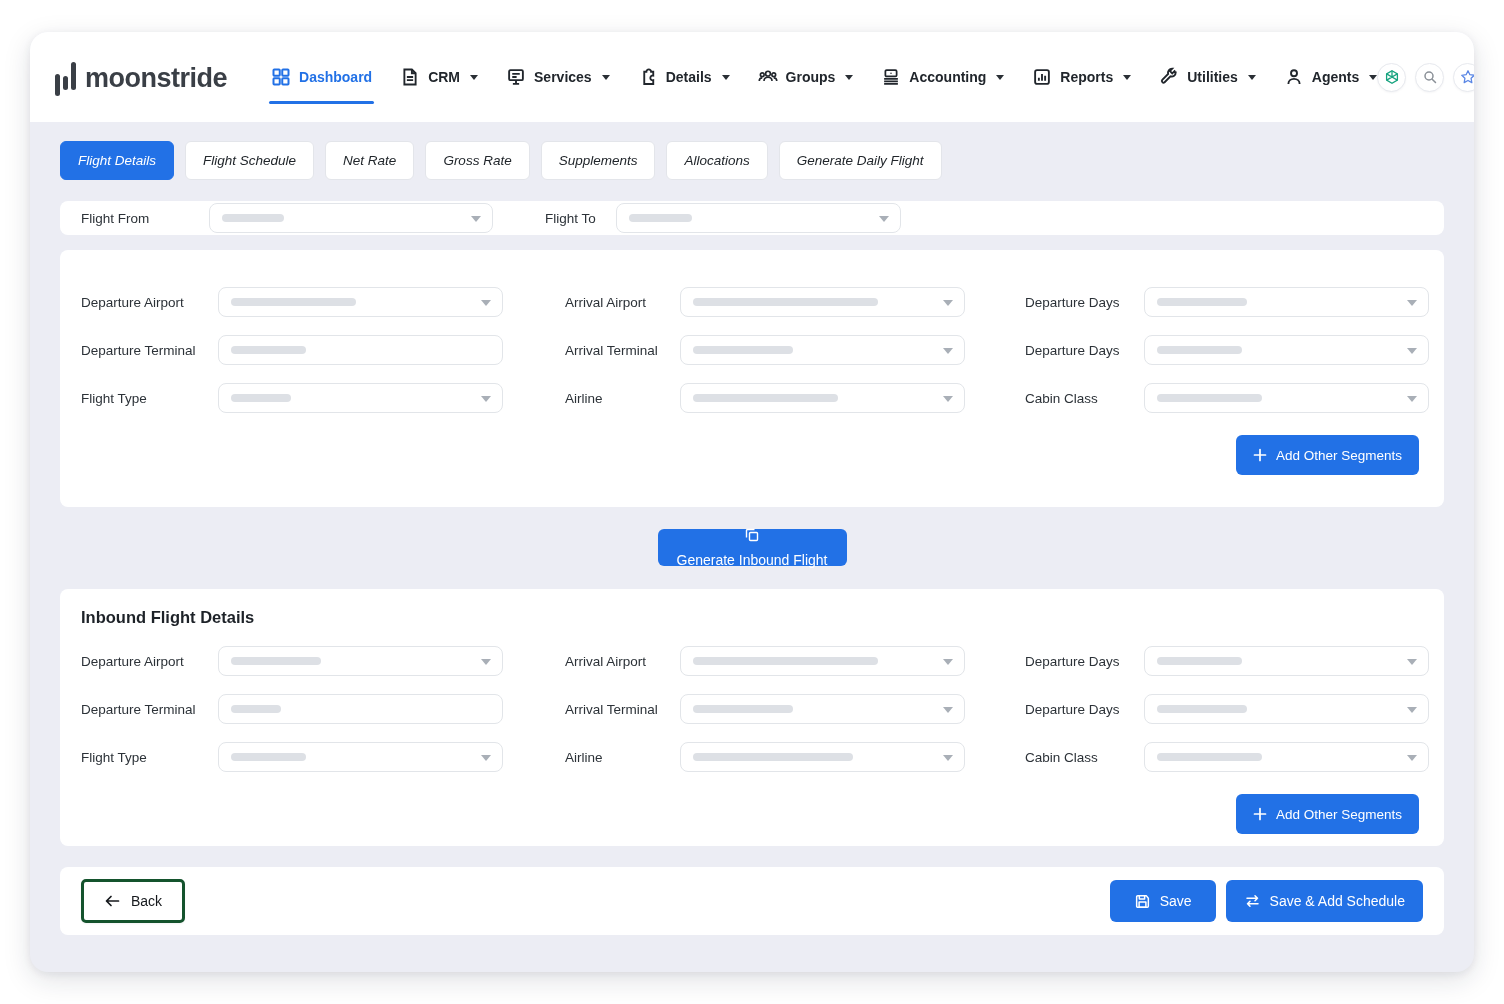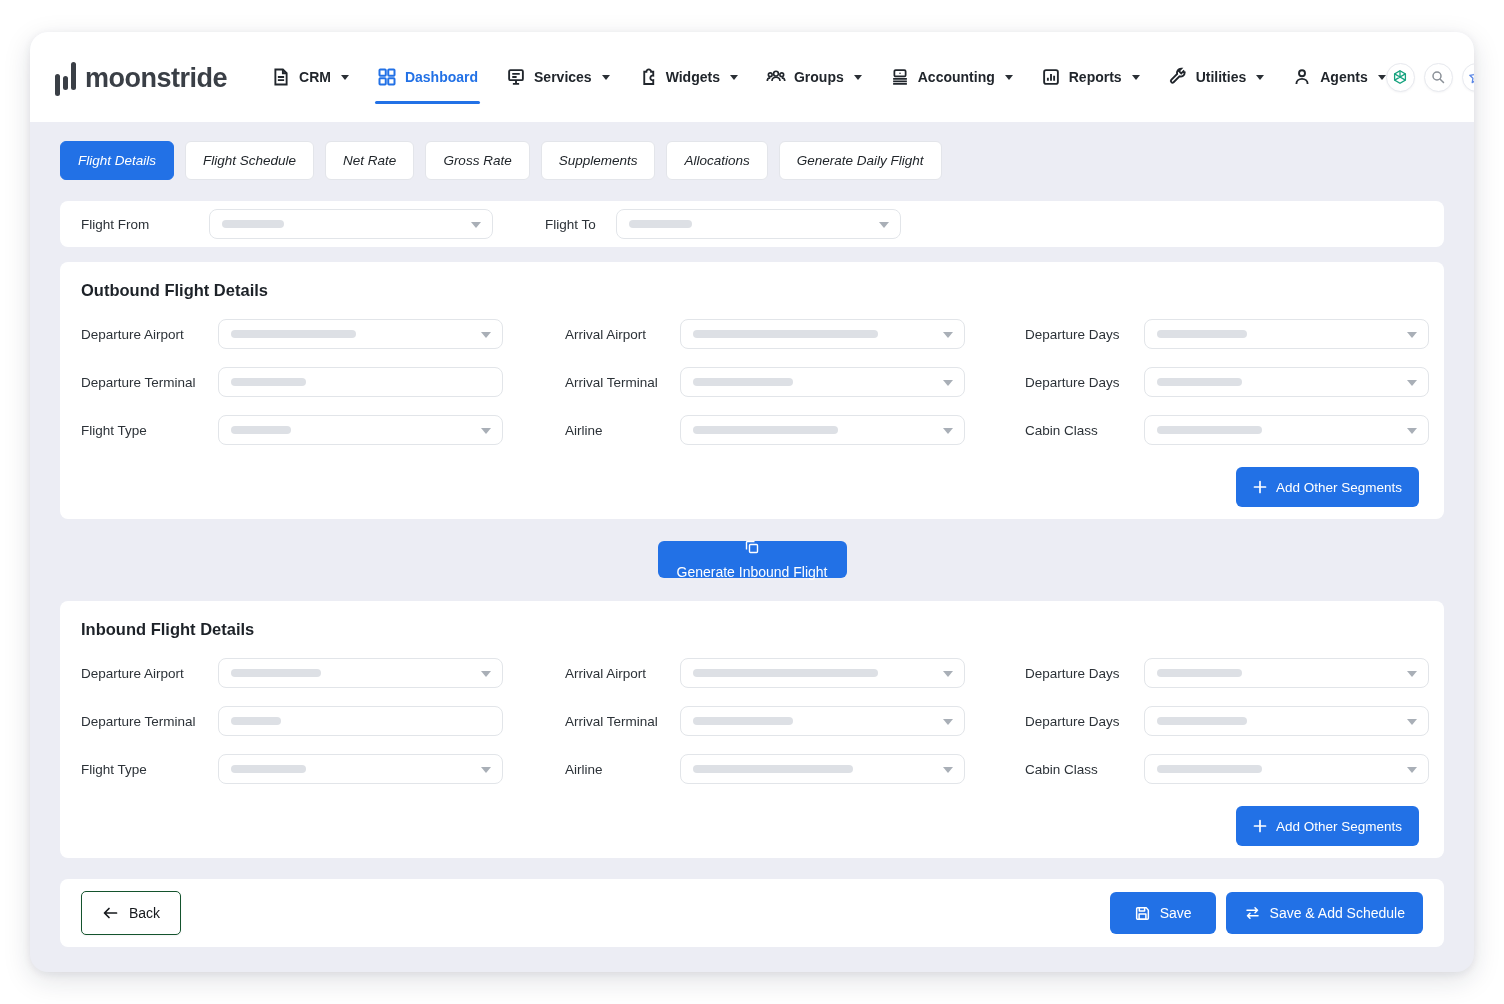--- a/index.html
+++ b/index.html
@@ -40,21 +40,21 @@
   .circle-btn svg { width:16px; height:16px; }
 
   
   .tabs { display:flex; gap:11px; padding:19px 30px 0 30px; }
   .tab { height:39px; display:flex; align-items:center; padding:0 17px; background:#fff;
          border:1px solid #e3e5ea; border-radius:6px; font-size:13.5px; color:#21262b; cursor:pointer; white-space:nowrap;font-style:italic; }
   .tab.active { background:var(--primary-blue,#2271e6); border-color:var(--primary-blue,#2271e6); color:#fff; }
 
   
   .panel { background:#fff; border-radius:8px; margin:0 30px; }
-  .panel-route { margin-top:21px; height:46px; display:flex; align-items:center; padding:16px 21px; }
+  .panel-route { margin-top:21px; height:34px; display:flex; align-items:center; padding:16px 21px; }
   .panel-section { margin-top:15px; height:257px; padding:18px 25px 0 21px; }
   .panel-section.inbound { margin-top:23px; }
   .section-title { font-size:16.5px; font-weight:700; color:#1d2228; line-height:20px; }
 
   .flabel { font-size:13.5px; color:#2c3238; }
 
   .select, .tinput { position:relative; height:30px; background:#fff; border:1px solid #e2e5e9; border-radius:8px;
          display:flex; align-items:center; padding:0 12px; cursor:pointer; }
   .ph { display:block; height:8px; border-radius:4px; background:#dde0e5; }
   .caret { position:absolute; right:11px; top:50%; margin-top:-2px; width:0; height:0;
@@ -77,21 +77,21 @@
   .btn svg { flex:0 0 auto; }
 
   .add-seg-row { display:flex; justify-content:flex-end; margin-top:13px; padding-right:0; }
   .btn-add { height:40px; padding:4px 17px; font-size:13.5px; }
 
   .gen-row { display:flex; justify-content:center; margin-top:22px; }
   .btn-generate { height:37px; padding:0 19px; font-size:14px;flex-direction:column; }
 
   
   .panel-footer { margin-top:21px; height:68px; display:flex; align-items:center; padding:0 21px; }
-  .btn-back { height:44px; padding:0 20px; background:#fff; border:1px solid #14532d; border-radius:5px;
+  .btn-back { height:44px; padding:0 20px; background:#fff; border:3px solid #14532d; border-radius:5px;
               color:#16191d; font-size:14px; gap:10px; box-shadow:0 1px 2px rgba(20,25,45,.05); }
   .footer-right { margin-left:auto; display:flex; gap:10px; }
   .btn-save { height:42px; padding:4px 24px; font-size:14px; }
   .btn-save-add { height:42px; padding:0 18px; font-size:14px; }
 </style>
 </head>
 <body>
 
 <div class="app-card">
 
@@ -99,52 +99,52 @@
     <div class="logo">
       <span class="logo-bars">
           <i></i>
           <i></i>
           <i></i>
         </span>
       <span class="logo-text">moonstride</span>
     </div>
 
     <div class="nav">
-      <div class="nav-item">
-        <svg viewBox="0 0 16 16" fill="none" stroke-width="1.5">
-            <path d="M3.5 2h6L12.5 5v9h-9z"></path>
-            <path d="M9.5 2v3h3"></path>
-            <path d="M5.5 8h5M5.5 10.5h5"></path>
-          </svg>
-        <span>CRM</span>
-        <span class="nav-caret"></span>
-      </div>
       <div class="nav-item active">
         <svg viewBox="0 0 16 16" fill="none" stroke-width="1.6">
             <rect x="2" y="2" width="5" height="5" rx="0.6"></rect>
             <rect x="9" y="2" width="5" height="5" rx="0.6"></rect>
             <rect x="2" y="9" width="5" height="5" rx="0.6"></rect>
             <rect x="9" y="9" width="5" height="5" rx="0.6"></rect>
           </svg>
         <span>Dashboard</span>
       </div>
       <div class="nav-item">
         <svg viewBox="0 0 16 16" fill="none" stroke-width="1.5">
+            <path d="M3.5 2h6L12.5 5v9h-9z"></path>
+            <path d="M9.5 2v3h3"></path>
+            <path d="M5.5 8h5M5.5 10.5h5"></path>
+          </svg>
+        <span>CRM</span>
+        <span class="nav-caret"></span>
+      </div>
+      <div class="nav-item">
+        <svg viewBox="0 0 16 16" fill="none" stroke-width="1.5">
             <rect x="2.5" y="2.5" width="11" height="8" rx="1"></rect>
             <path d="M5 5.5h6M5 8h3.5"></path>
             <path d="M5.5 13.5h5M8 10.5v3"></path>
           </svg>
         <span>Services</span>
         <span class="nav-caret"></span>
       </div>
       <div class="nav-item">
         <svg viewBox="0 0 16 16" fill="none" stroke-width="1.5">
             <path d="M5 3.8h1.7a1.9 1.9 0 1 1 3.8 0h1.7v3.1a1.9 1.9 0 1 0 0 3.7v3H5z"></path>
           </svg>
-        <span>Widgets</span>
+        <span>Details</span>
         <span class="nav-caret"></span>
       </div>
       <div class="nav-item">
         <svg viewBox="0 0 16 16" fill="none" stroke-width="1.3">
             <circle cx="8" cy="5.3" r="1.9"></circle>
             <path d="M4.8 11.2c0-1.8 1.4-3 3.2-3s3.2 1.2 3.2 3"></path>
             <circle cx="3.4" cy="6.2" r="1.5"></circle>
             <path d="M1 11.2c0-1.5 1-2.5 2.4-2.5"></path>
             <circle cx="12.6" cy="6.2" r="1.5"></circle>
             <path d="M15 11.2c0-1.5-1-2.5-2.4-2.5"></path>
@@ -227,21 +227,20 @@
         </div>
       <div class="flabel to">Flight To</div>
       <div class="select sel-to">
           <span class="ph" style="width:63px"></span>
           <span class="caret"></span>
         </div>
     </div>
   </div>
 
   <div class="panel panel-section">
-    <div class="section-title">Outbound Flight Details</div>
     <div class="fgrid">
       <div class="flabel c1">Departure Airport</div>
       <div class="select">
           <span class="ph" style="width:125px"></span>
           <span class="caret"></span>
         </div>
       <div class="flabel c2">Arrival Airport</div>
       <div class="select">
           <span class="ph" style="width:185px"></span>
           <span class="caret"></span>

